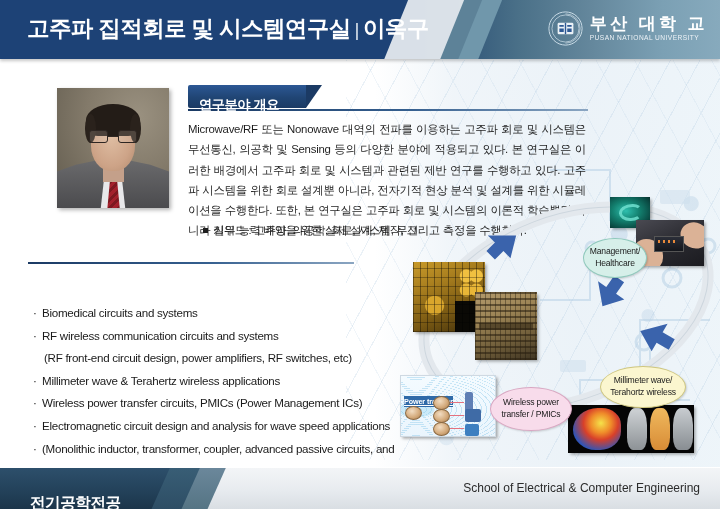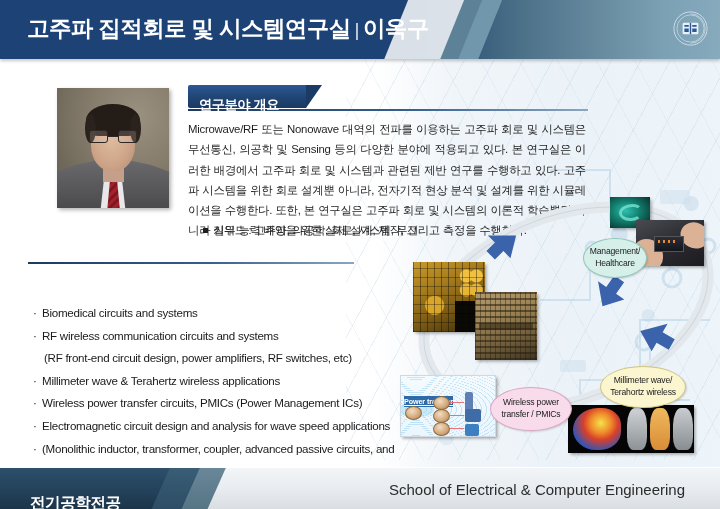--- a/index.html
+++ b/index.html
@@ -464,22 +464,22 @@
     position: absolute; left: 190px; top: -6px; height: 56px; width: 26px;
     background: linear-gradient(180deg, #6e8a9e 0%, #50707f 100%);
     transform: skewX(-24deg);
   }
   .footer-kr {
     position: absolute; left: 30px; top: 25px;
     font-size: 15.5px; font-weight: bold; color: #ffffff;
     letter-spacing: -0.4px; white-space: nowrap; z-index: 4;
   }
   .footer-en {
-    position: absolute; right: 35px; top: 13px;
-    font-size: 15px; color: #2b2b2b; white-space: nowrap;
+    position: absolute; right: 20px; top: 13px;
+    font-size: 12px; color: #2b2b2b; white-space: nowrap;
   }
 </style>
 </head>
 <body>
 
 <div id="slide">
 
   <div class="bg-watermark"></div>
   <div class="bg-lines"></div>
   <svg class="bg-traces" viewBox="0 0 180 300">
@@ -515,20 +515,24 @@
         <circle cx="20" cy="20" r="19" fill="none" stroke="#cfe0ea" stroke-width="1.1"></circle>
         <circle cx="20" cy="20" r="15.5" fill="none" stroke="#cfe0ea" stroke-width="0.8"></circle>
         <rect x="11" y="13.5" width="18" height="13" rx="1.5" fill="#eaf1f6"></rect>
         <rect x="19.2" y="13.5" width="1.6" height="13" fill="#2c5894"></rect>
         <rect x="13" y="16" width="5" height="2" fill="#2c5894"></rect>
         <rect x="22" y="16" width="5" height="2" fill="#2c5894"></rect>
         <rect x="13" y="20" width="5" height="4" fill="#2c5894"></rect>
         <rect x="22" y="20" width="5" height="4" fill="#2c5894"></rect>
         <path d="M20 3.2 A16.8 16.8 0 0 1 20 36.8" fill="none" stroke="#dfeaf1" stroke-width="0.7"></path>
       </svg>
+      <div class="uni-names">
+        <div class="uni-kr">부산 대학 교</div>
+        <div class="uni-en">PUSAN NATIONAL UNIVERSITY</div>
+      </div>
     </div>
   </div>
 
   <div class="portrait">
     <div class="ph-bg"></div>
     <div class="ph-suit"></div>
     <div class="ph-shirt"></div>
     <div class="ph-tie"></div>
     <div class="ph-neck"></div>
     <div class="ph-face"></div>

